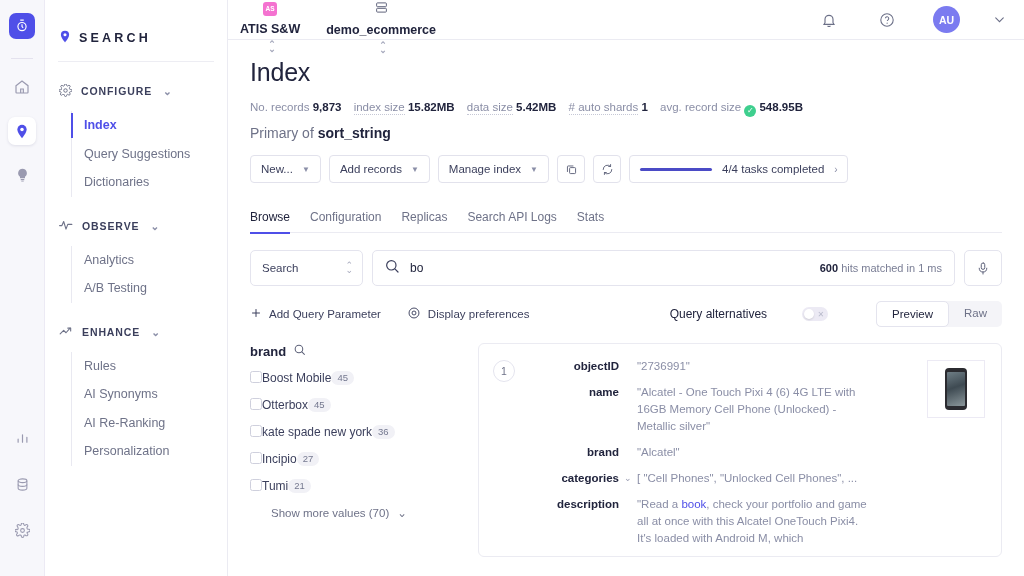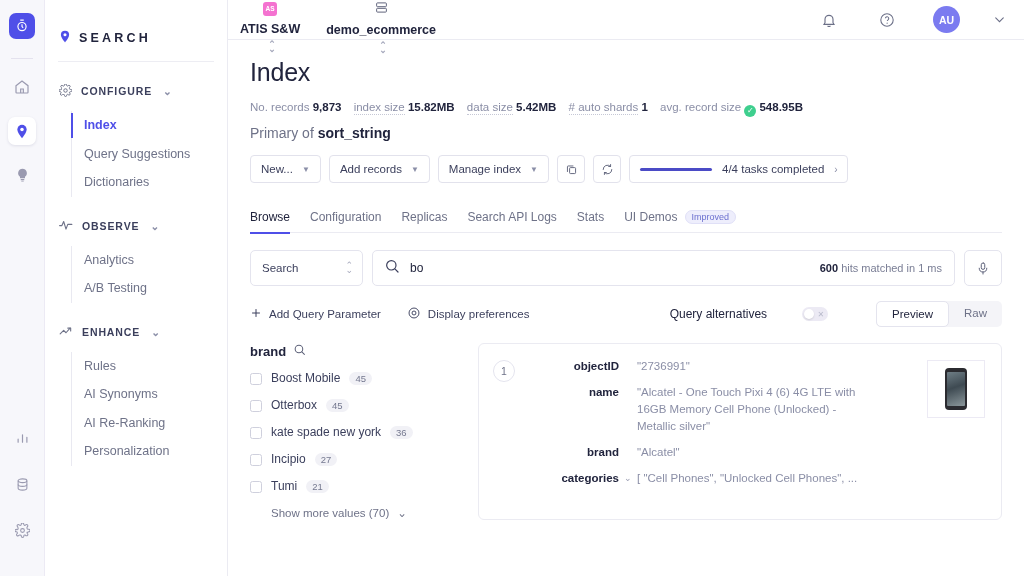--- a/index.html
+++ b/index.html
@@ -118,21 +118,21 @@
   .btn.icon { width: 28px; padding: 0; justify-content: center; color:#5c6078; }
   .tasks {
     height: 28px; border: 1px solid #e2e2ec; border-radius: 4px; background: #fff;
     display: flex; align-items: center; gap: 10px; padding: 0 9px 0 10px;
     font-size: 11.5px; color: #3b3f5c;
   }
   .tasks .bar { width: 72px; height: 3px; border-radius: 2px; background: #4b4bc6; }
   .tasks .chev { color: #8b8fa8; font-size: 10px; }
 
   .tabs {
-    display: flex; align-items: flex-start; gap: 20px;
+    display: flex; align-items: center; gap: 20px;
     margin-top: 18px; border-bottom: 1px solid #ebebf2; height: 32px;
   }
   .tab {
     font-size: 12px; color: #6e7288; height: 32px; display: flex; align-items: center;
     position: relative; gap: 7px;
   }
   .tab.active { color: #21243d; font-weight: 400; }
   .tab.active::after {
     content: ""; position: absolute; left: 0; right: 0; bottom: -1px; height: 2px; background: #4f4fe8;
   }
@@ -172,21 +172,21 @@
   .segment { display: flex; margin-left: 22px; background:#f4f4f8; border-radius: 5px; }
   .seg {
     font-size: 11.5px; color: #6e7288; padding: 6px 15px; border-radius: 5px;
   }
   .seg.active { background: #fff; color: #21243d; border: 1px solid #e4e4ee; }
 
   .panels { display: flex; gap: 0; margin-top: 16px; flex: 1; }
   .facets { width: 228px; flex: 0 0 228px; padding-right: 18px; }
   .facet-title { display: flex; align-items: center; gap: 7px; font-size: 13px; font-weight: 700; color: #21243d; }
   .facet-list { margin-top: 12px; }
-  .facet-item { display: flex; align-items: flex-end; gap: 9px; margin-bottom: 13px; margin-top: 12px; }
+  .facet-item { display: flex; align-items: flex-start; margin-bottom: 13px; margin-top: 12px; }
   .cb { width: 12px; height: 12px; border: 1px solid #cfd0dd; border-radius: 2.5px; background: #fff; flex:0 0 12px; }
   .facet-name { font-size: 12px; color: #3b3f5c; }
   .count {
     font-size: 9.5px; color: #74788f; background: #f1f1f6; border-radius: 8px;
     padding: 2px 6px; line-height: 1;
   }
   .showmore { display: flex; align-items: center; gap: 8px; font-size: 11.5px; color: #6e7288; padding-left: 21px; margin-top: 2px; }
 
   .results {
     flex: 1; border: 1px solid #ebebf2; border-radius: 6px; background: #fff;
@@ -439,24 +439,20 @@
           <span class="chev">›</span>
         </div>
       </div>
 
       <div class="tabs">
         <div class="tab active">Browse</div>
         <div class="tab">Configuration</div>
         <div class="tab">Replicas</div>
         <div class="tab">Search API Logs</div>
         <div class="tab">Stats</div>
-        <div class="tab">
-          <span>UI Demos</span>
-          <span class="badge">Improved</span>
-        </div>
       </div>
 
       <div class="searchrow">
         <div class="qsel">
           <span>Search</span>
           <span class="stepper">
               <span>⌃</span>
               <span>⌄</span>
             </span>
         </div>
@@ -567,20 +563,24 @@
               <div class="attr">
                 <div class="attr-k">brand</div>
                 <div class="attr-v">"Alcatel"</div>
               </div>
               <div class="attr">
                 <div class="attr-k">categories</div>
                 <div class="attr-v">
                   <span class="caret">⌄</span><span>[ "Cell Phones", "Unlocked Cell Phones", ...</span>
                 </div>
               </div>
+              <div class="attr">
+                <div class="attr-k">description</div>
+                <div class="attr-v" style="max-width:236px">"Read a <em>book</em>, check your portfolio and game all at once with this Alcatel OneTouch Pixi4. It's loaded with Android M, which</div>
+              </div>
             </div>
             <div class="thumb">
               <div class="phone">
                   <div class="scr"></div>
                 </div>
             </div>
           </div>
         </div>
       </div>
 

